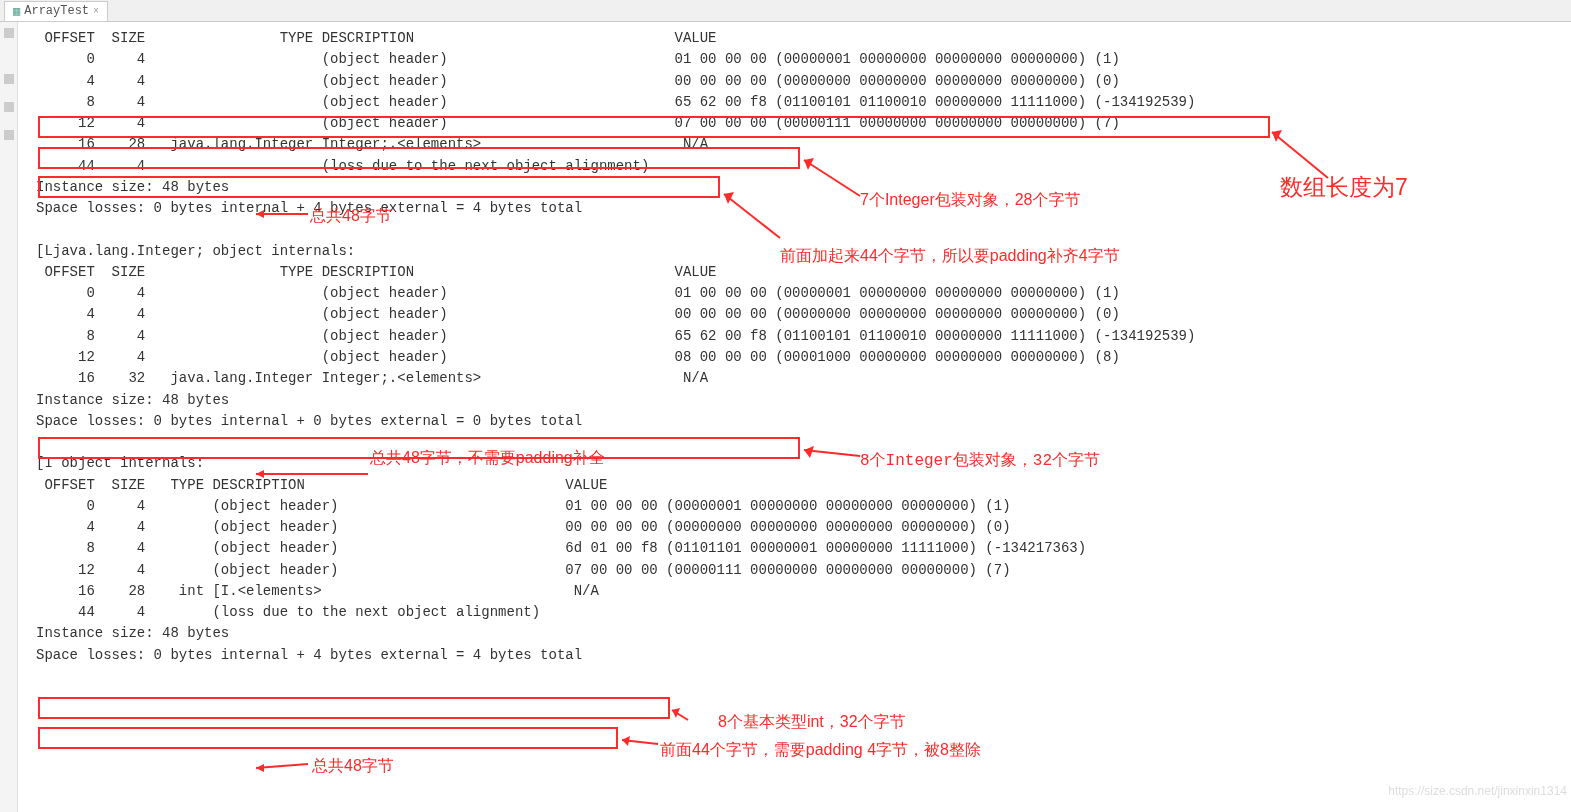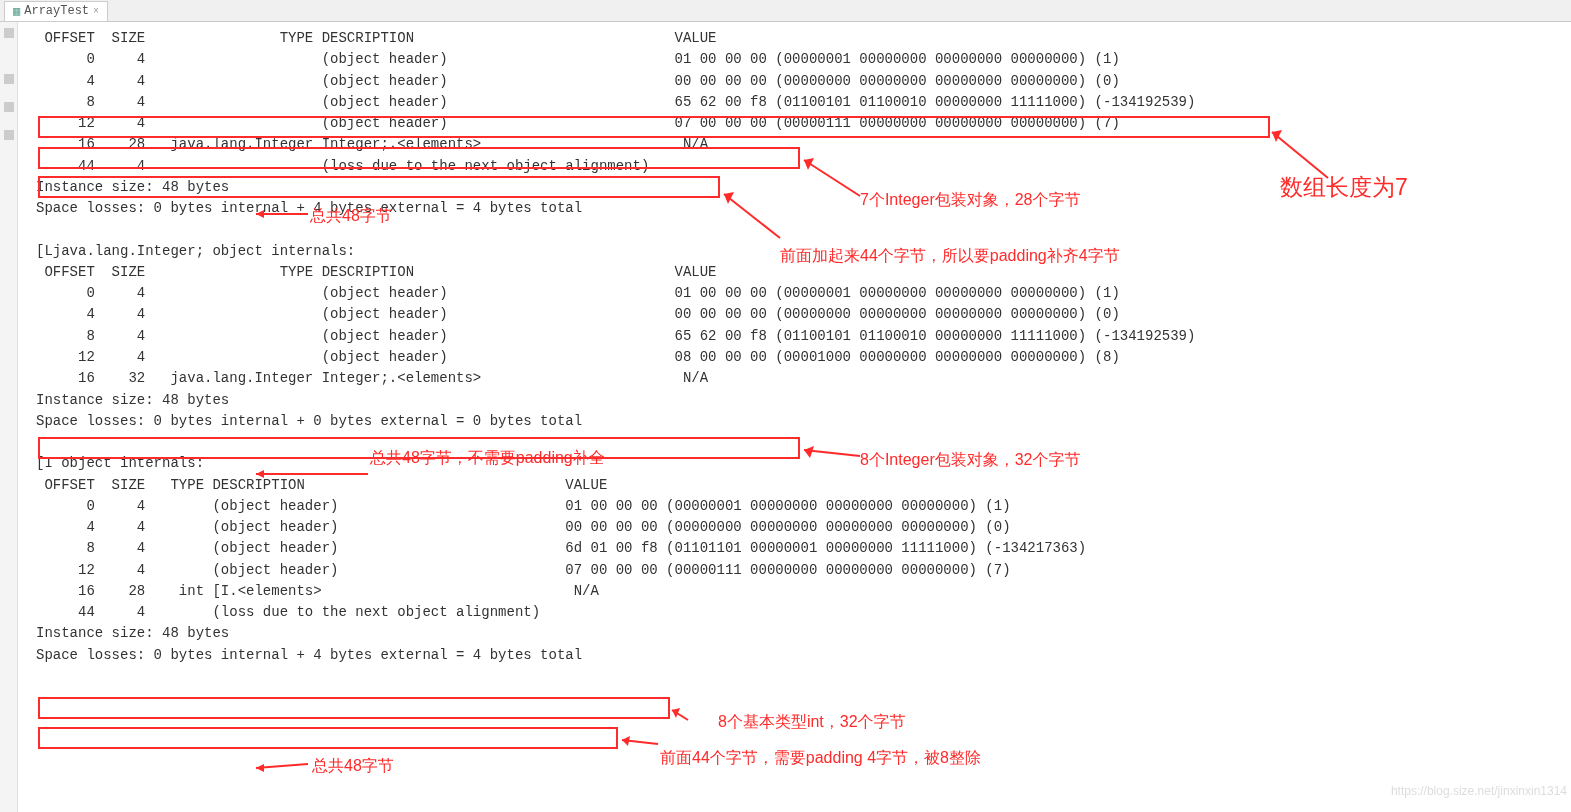--- a/index.html
+++ b/index.html
@@ -79,23 +79,23 @@
 <div class="redbox" style="left:38px; top:176px; width:682px; height:22px;"></div>
 <div class="redbox" style="left:38px; top:437px; width:762px; height:22px;"></div>
 <div class="redbox" style="left:38px; top:697px; width:632px; height:22px;"></div>
 <div class="redbox" style="left:38px; top:727px; width:580px; height:22px;"></div>
 
 <div class="anno" style="left:1280px; top:172px; font-size:23px;">数组长度为7</div>
 <div class="anno" style="left:860px; top:190px;">7个Integer包装对象，28个字节</div>
 <div class="anno" style="left:780px; top:246px;">前面加起来44个字节，所以要padding补齐4字节</div>
 <div class="anno" style="left:310px; top:206px;">总共48字节</div>
 <div class="anno" style="left:370px; top:448px;">总共48字节，不需要padding补全</div>
-<div class="anno" style="left:860px; top:450px;">8个Integer包装对象，32个字节</div>
+<div class="anno" style="left:860px; top:450px;font-family:Liberation Mono, monospace;">8个Integer包装对象，32个字节</div>
 <div class="anno" style="left:718px; top:712px;">8个基本类型int，32个字节</div>
-<div class="anno" style="left:660px; top:740px;margin-top:8px;">前面44个字节，需要padding 4字节，被8整除</div>
+<div class="anno" style="left:660px; top:740px;">前面44个字节，需要padding 4字节，被8整除</div>
 <div class="anno" style="left:312px; top:756px;">总共48字节</div>
 
 <svg class="arrow" style="left:1268px; top:128px; width:60px; height:60px;">
     <line x1="60" y1="50" x2="4" y2="4"></line>
     <polygon points="4,4 14,2 8,14"></polygon>
   </svg>
 <svg class="arrow" style="left:800px; top:156px; width:80px; height:44px;">
     <line x1="60" y1="40" x2="4" y2="4"></line>
     <polygon points="4,4 14,2 8,14"></polygon>
   </svg>
@@ -121,13 +121,13 @@
   </svg>
 <svg class="arrow" style="left:618px; top:736px; width:44px; height:12px;">
     <line x1="40" y1="8" x2="4" y2="4"></line>
     <polygon points="4,4 12,0 10,10"></polygon>
   </svg>
 <svg class="arrow" style="left:252px; top:760px; width:60px; height:12px;">
     <line x1="56" y1="4" x2="4" y2="8"></line>
     <polygon points="4,8 12,4 12,12"></polygon>
   </svg>
 
-<div class="watermark">https://blog.size.net/jinxinxin1314</div>
+<div class="watermark">https://size.csdn.net/jinxinxin1314</div>
 
 </body></html>

